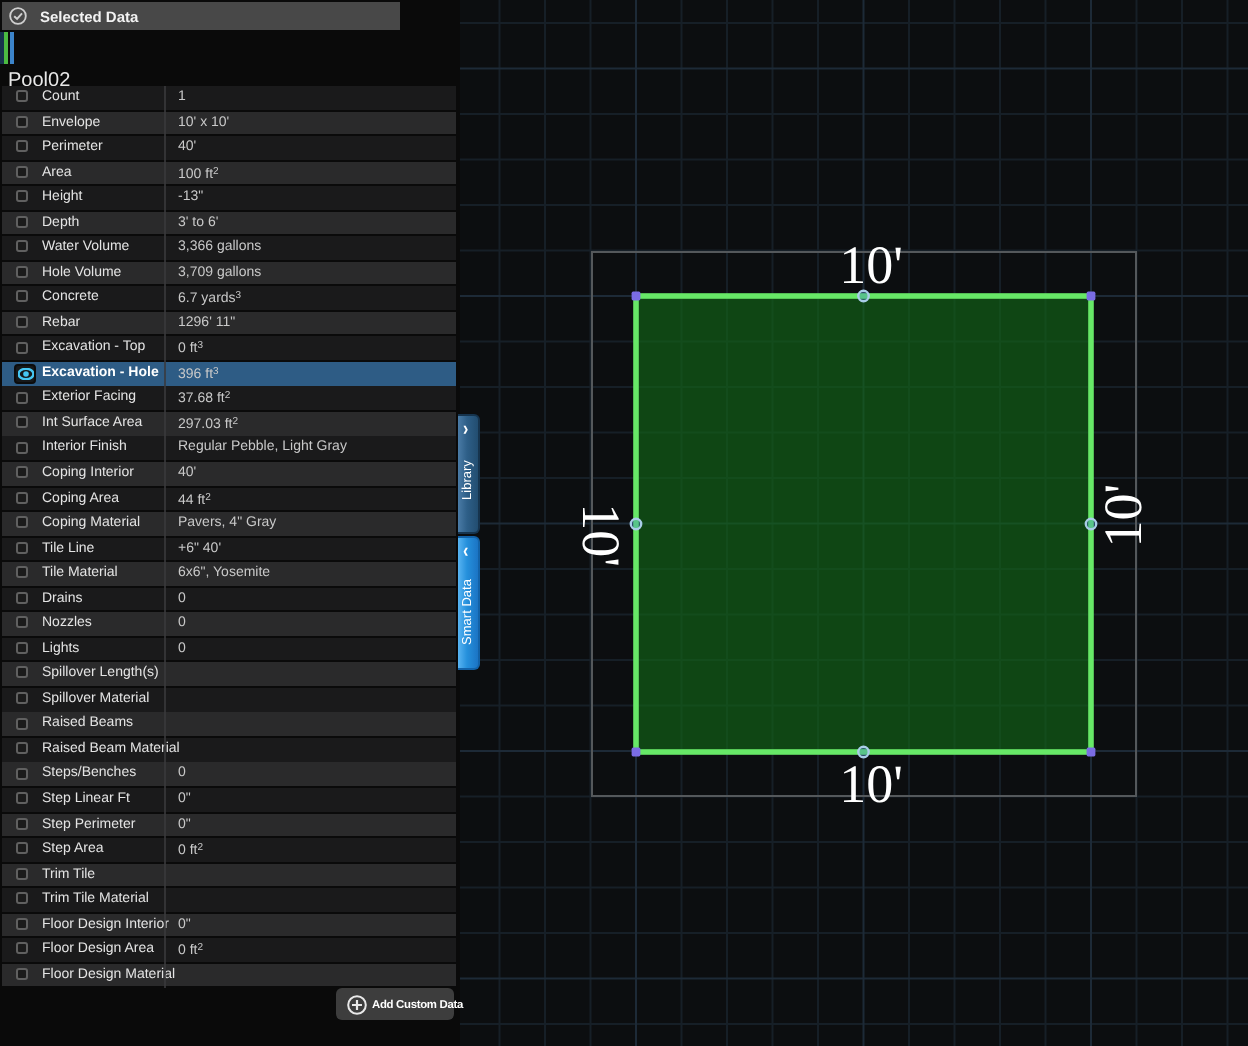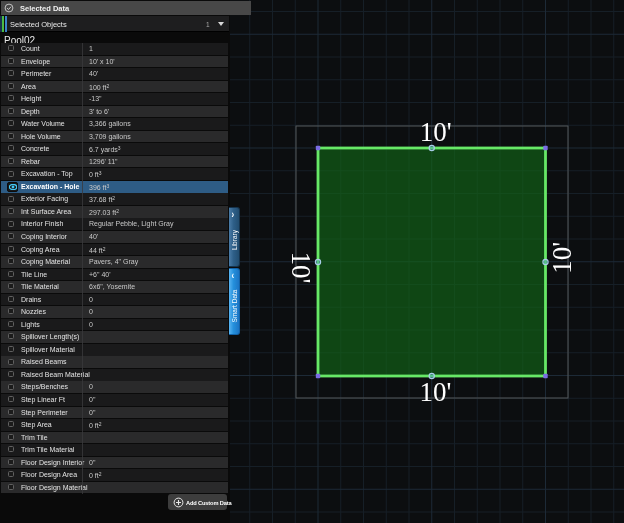--- a/index.html
+++ b/index.html
@@ -1,17 +1,17 @@
 <!DOCTYPE html>
 <html><head><meta charset="utf-8"><style>
 *{margin:0;padding:0;box-sizing:border-box}
 html,body{width:624px;height:523px;overflow:hidden;background:#0c0e10;
  font-family:"Liberation Sans",sans-serif;-webkit-font-smoothing:antialiased}
 #panel{position:absolute;left:0;top:0;width:230px;height:523px;background:#0a0a0a}
-#hdr{position:absolute;left:1px;top:1px;width:250px;height:14px;background:#484848;
+#hdr{position:absolute;left:1px;top:1px;width:199px;height:14px;background:#484848;
  color:#f2f2f2;font-size:7.5px;font-weight:bold}
 #hdr .t{position:absolute;left:19px;top:3px}
 #hdr svg{position:absolute;left:3px;top:2px}
 #selobj{position:absolute;left:0;top:16px;width:229px;height:16px;background:#1e1e1f;border-bottom:1px solid #000}
 #selobj .t{position:absolute;left:10px;top:4px;font-size:7.5px;color:#e8e8e8}
 #selobj .n{position:absolute;left:206px;top:5px;font-size:6.5px;color:#aaa}
 #selobj .car{position:absolute;left:218px;top:6px;width:0;height:0;
  border-left:3.5px solid transparent;border-right:3.5px solid transparent;border-top:4.5px solid #d8d8d8}
 .stripe{position:absolute;top:16px;height:16px}
 #pool{position:absolute;left:4px;top:35px;font-size:10px;color:#e8e8e8}
@@ -65,25 +65,20 @@
       </g>
     </svg></div>
 <div id="panel">
  <div id="hdr">
       <svg width="10" height="10" viewBox="0 0 11 11">
    <circle cx="5.5" cy="5.5" r="4.3" fill="none" stroke="#cfcfcf" stroke-width="1"></circle>
    <path d="M3.4 5.6 L5 7.1 L7.7 4.1" fill="none" stroke="#cfcfcf" stroke-width="1.1"></path>
       </svg>
   <span class="t">Selected Data</span>
     </div>
- <div id="selobj">
-      <span class="t">Selected Objects</span>
-      <span class="n">1</span>
-      <span class="car"></span>
-    </div>
  <div class="stripe" style="left:0;width:1.5px;background:#17324c"></div>
  <div class="stripe" style="left:1.5px;width:2.5px;background:#4cbb42"></div>
  <div class="stripe" style="left:4px;width:1px;background:#0b0b0b"></div>
  <div class="stripe" style="left:5px;width:2px;background:#3c84ca"></div>
  <div id="pool">Pool02</div>
  <div id="rows">
 <div class="row" style="top:43.00px;background:#1a1a1b">
         <span class="cb"></span>
         <span class="lab">Count</span>
         <span class="val">1</span>

